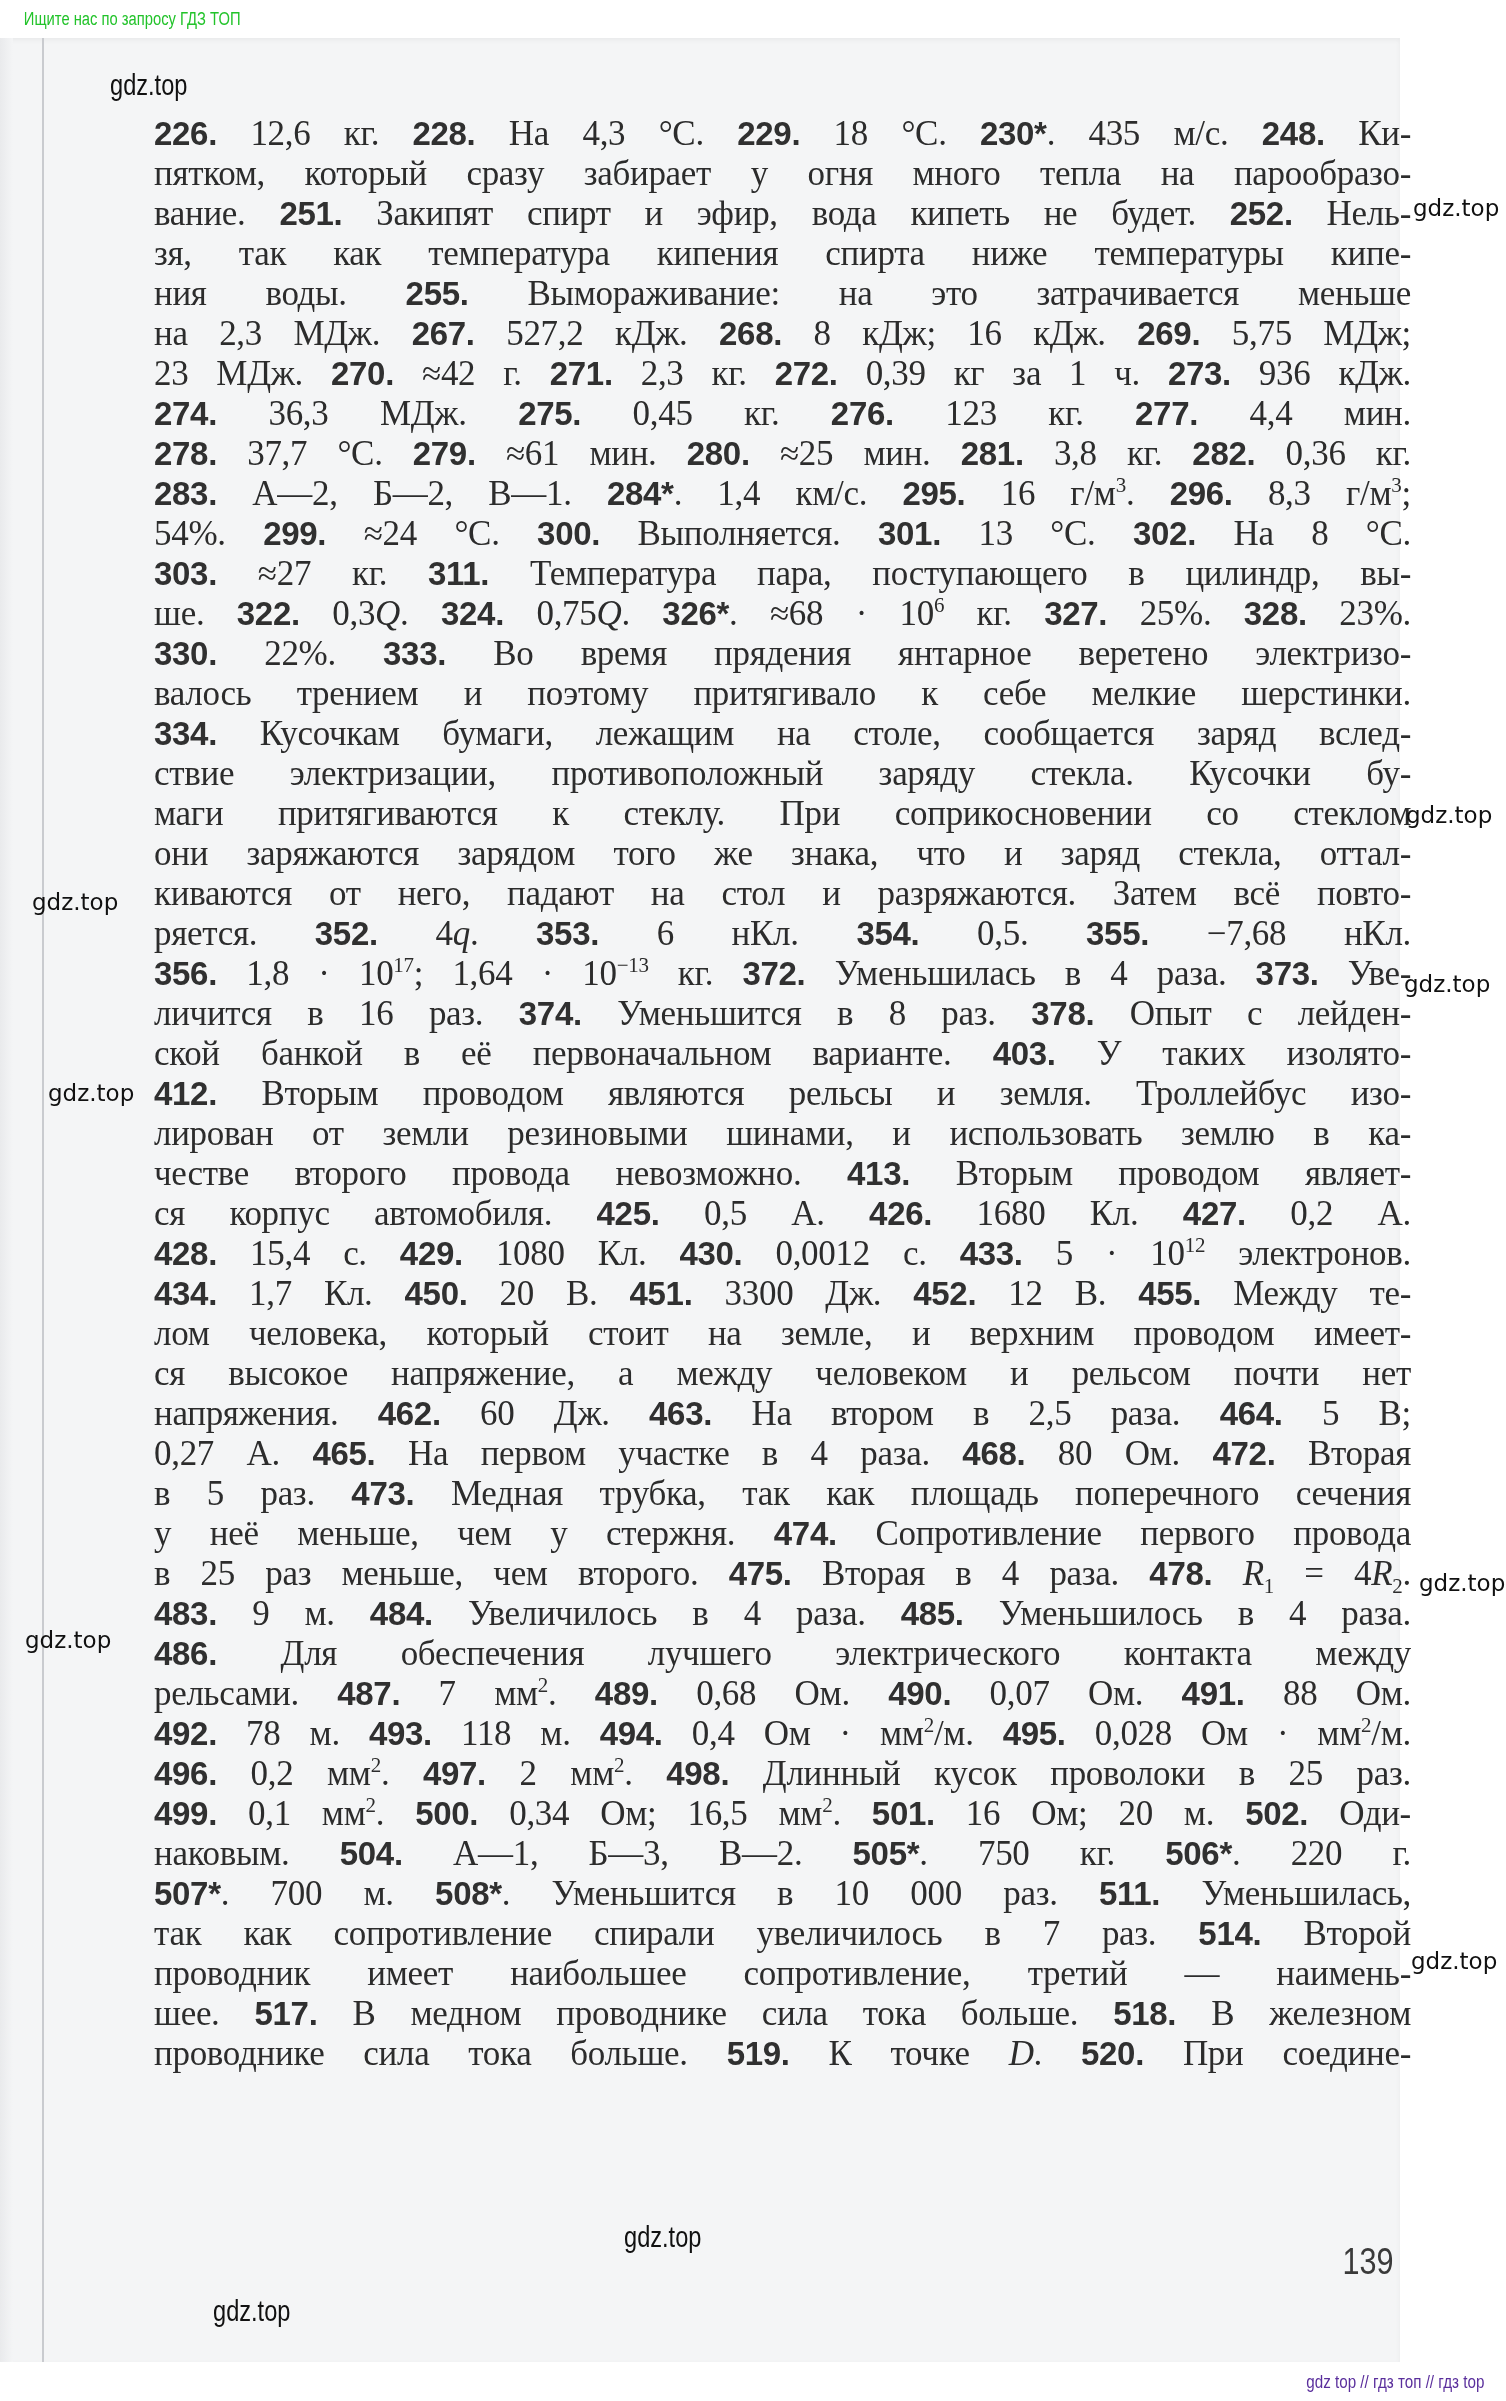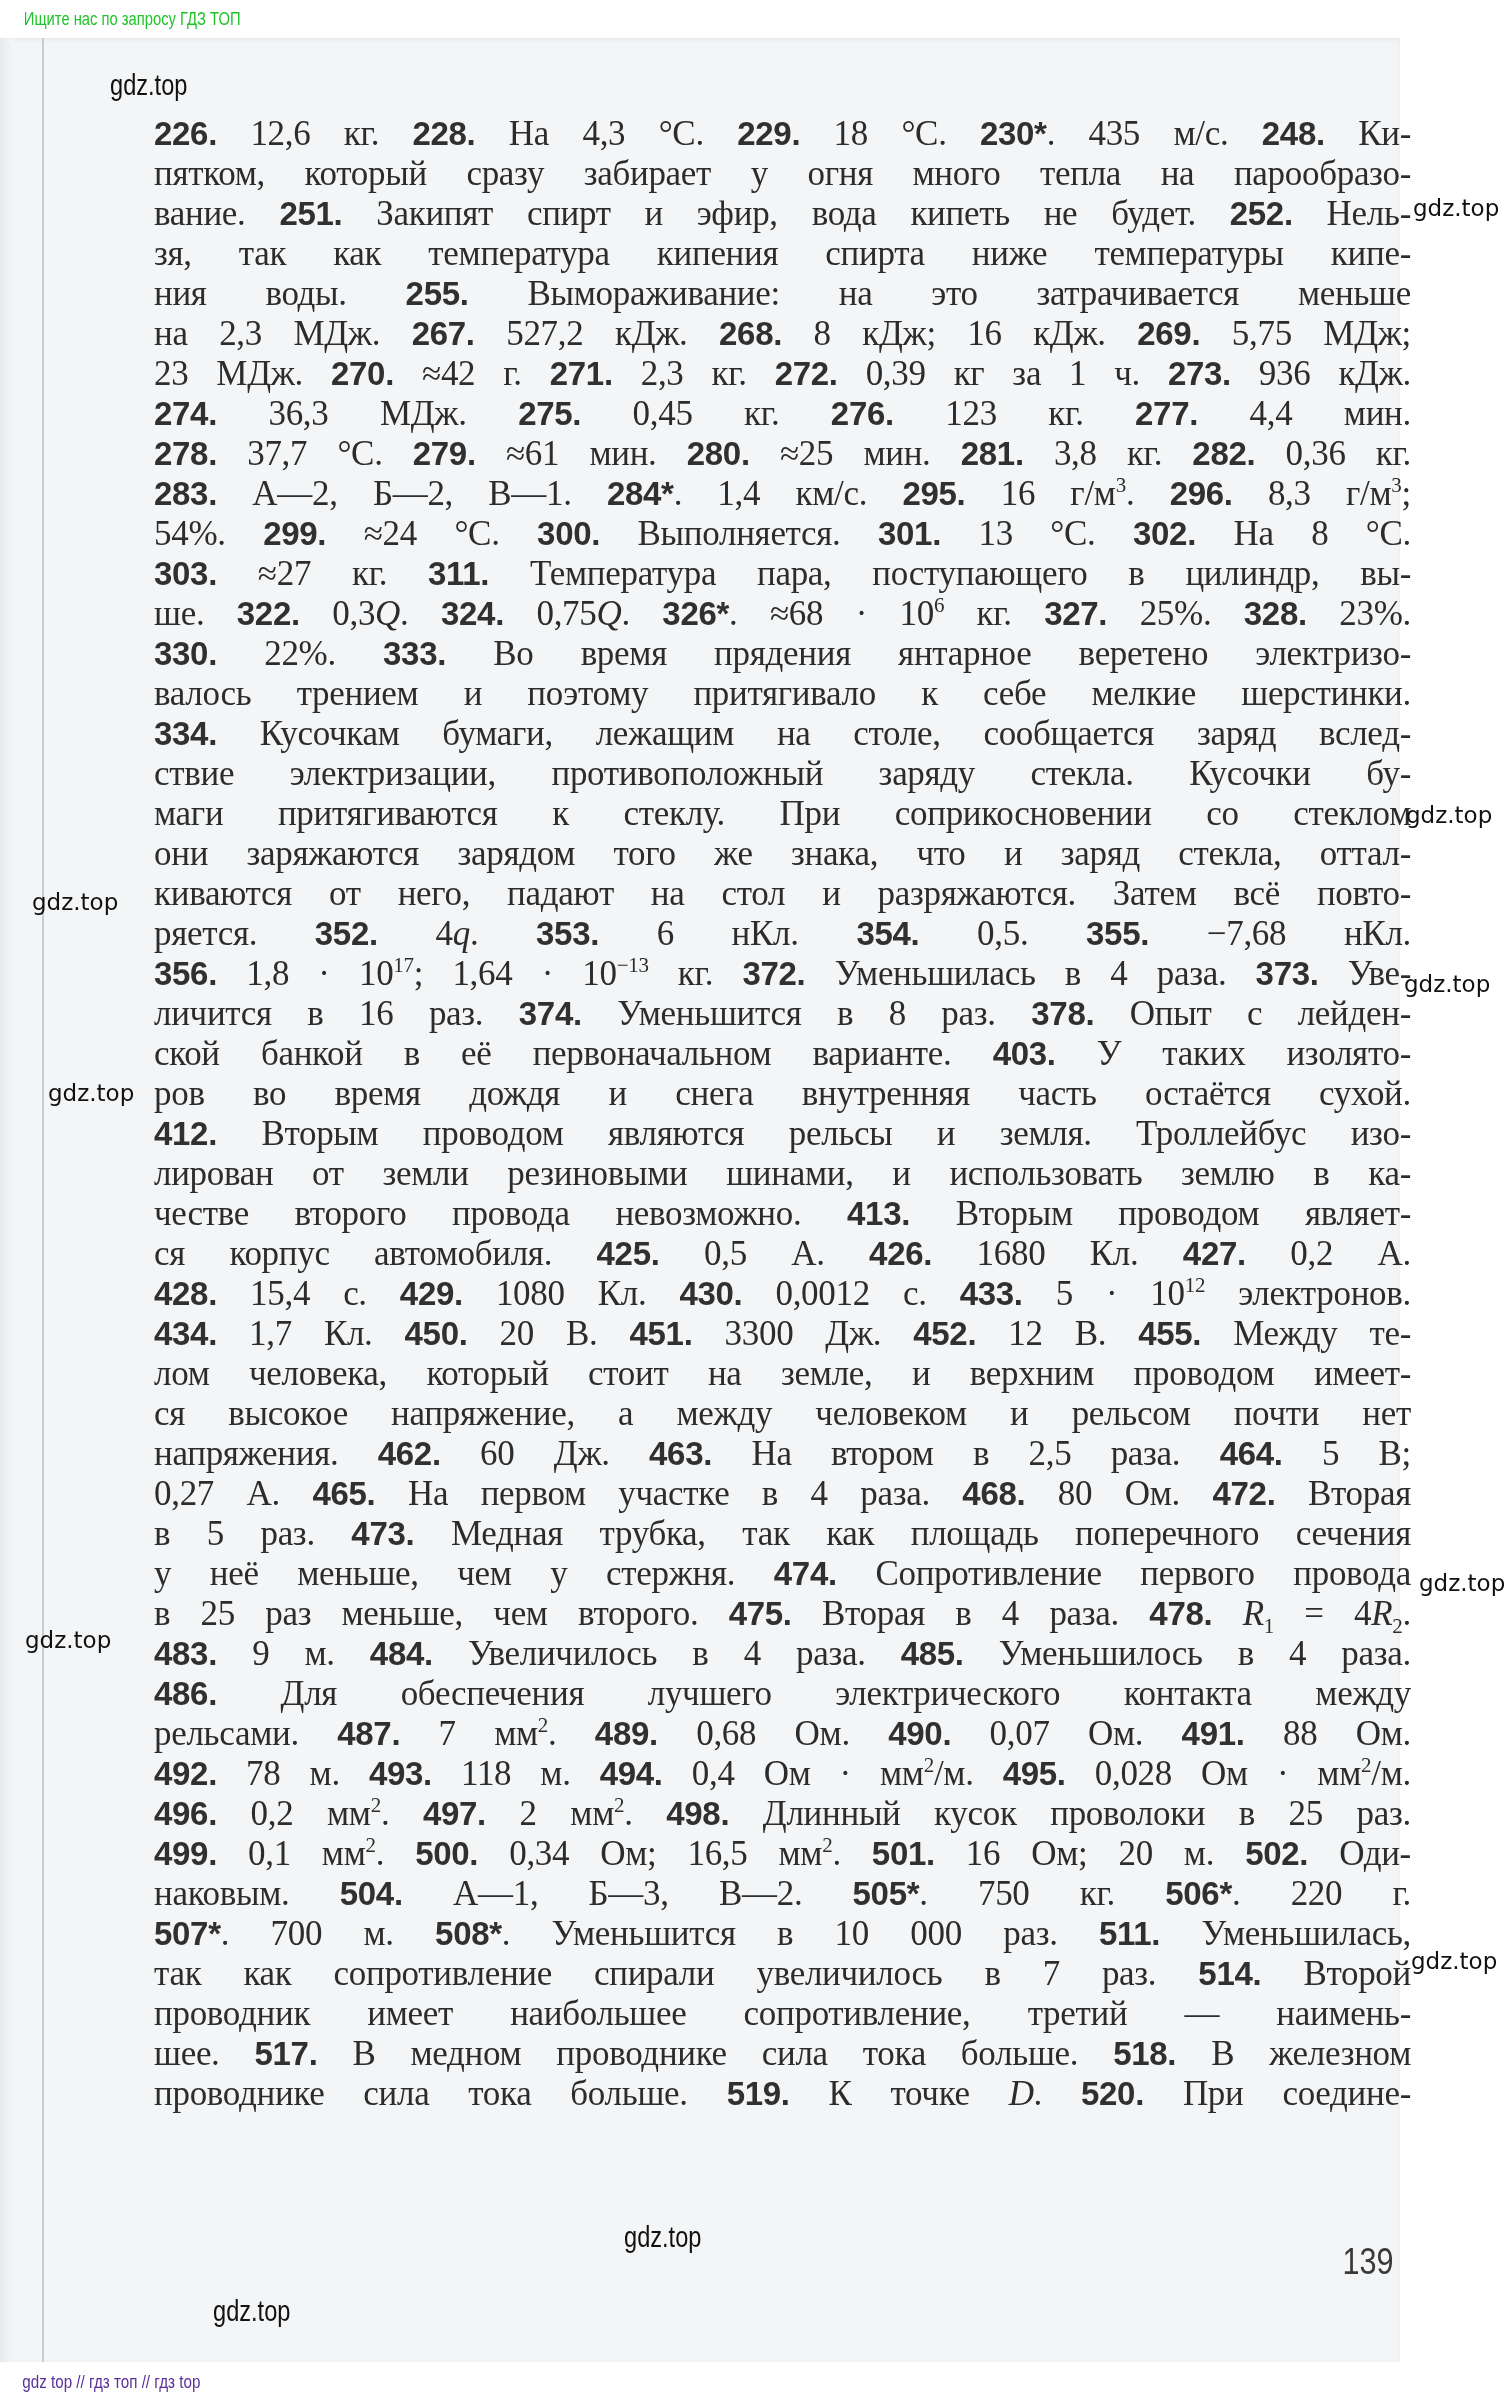--- a/index.html
+++ b/index.html
@@ -10,21 +10,21 @@
     .page-edge { position: absolute; left: 0; top: 0; width: 13.3px; height: 100%; background: linear-gradient(to right, #e9eaec, #f4f5f6); }
     .binding-line { position: absolute; left: 42px; top: 0; width: 1.9px; height: 100%; background: #c9cbcf; }
     .text-block { position: absolute; left: 154px; top: 76px; width: 1257px; font-family: "Liberation Serif", serif; color: #2c2c2c; font-size: 35px; }
     .line { height: 40px; line-height: 40px; white-space: nowrap; text-align: justify; text-align-last: justify; overflow: hidden; letter-spacing: -0.3px; }
     .line .n { font-family: "Liberation Sans", sans-serif; font-weight: bold; color: #303030; font-size: 33px; }
     .line sup { font-size: 0.6em; line-height: 0; }
     .line sub { font-size: 0.6em; line-height: 0; }
     .page-number { position: absolute; left: 1338px; top: 2203px; font-family: "Liberation Sans", sans-serif; font-size: 36px; color: #3a3a3a; transform: scaleX(0.85); }
     .wm { position: absolute; font-family: "DejaVu Sans", sans-serif; font-size: 23px; color: #111; letter-spacing: 0px; }
     .wm.cond { font-family: "Liberation Sans", sans-serif; font-size: 29.5px; transform: scaleX(0.8); transform-origin: left top; }
-    .footer { position: absolute; left: 0; top: 2362px; width: 1507px; height: 40px; display: flex; align-items: center; justify-content: flex-start; }
+    .footer { position: absolute; left: 0; top: 2362px; width: 1507px; height: 40px; display: flex; align-items: center; justify-content: flex-end; }
     .footer span { color: #5a2f9c; font-size: 19px; transform: scaleX(0.8); display: inline-block; font-family: "Liberation Sans", sans-serif; }
   </style>
 </head>
 <body>
 
 <div class="top-banner">
   <span>Ищите нас по запросу ГДЗ ТОП</span>
 </div>
 
 <div class="page">
@@ -48,21 +48,20 @@
       <div class="line"><span>валось трением и поэтому притягивало к себе мелкие шерстинки.</span></div>
       <div class="line"><span class="n">334.</span><span> Кусочкам бумаги, лежащим на столе, сообщается заряд вслед-</span></div>
       <div class="line"><span>ствие электризации, противоположный заряду стекла. Кусочки бу-</span></div>
       <div class="line"><span>маги притягиваются к стеклу. При соприкосновении со стеклом</span></div>
       <div class="line"><span>они заряжаются зарядом того же знака, что и заряд стекла, оттал-</span></div>
       <div class="line"><span>киваются от него, падают на стол и разряжаются. Затем всё повто-</span></div>
       <div class="line"><span>ряется. </span><span class="n">352.</span><span> 4</span><i>q</i><span>. </span><span class="n">353.</span><span> 6 нКл. </span><span class="n">354.</span><span> 0,5. </span><span class="n">355.</span><span> −7,68 нКл.</span></div>
       <div class="line"><span class="n">356.</span><span> 1,8 · 10</span><sup>17</sup><span>; 1,64 · 10</span><sup>−13</sup><span> кг. </span><span class="n">372.</span><span> Уменьшилась в 4 раза. </span><span class="n">373.</span><span> Уве-</span></div>
       <div class="line"><span>личится в 16 раз. </span><span class="n">374.</span><span> Уменьшится в 8 раз. </span><span class="n">378.</span><span> Опыт с лейден-</span></div>
       <div class="line"><span>ской банкой в её первоначальном варианте. </span><span class="n">403.</span><span> У таких изолято-</span></div>
-      <div class="line"><span>ров во время дождя и снега внутренняя часть остаётся сухой.</span></div>
       <div class="line"><span class="n">412.</span><span> Вторым проводом являются рельсы и земля. Троллейбус изо-</span></div>
       <div class="line"><span>лирован от земли резиновыми шинами, и использовать землю в ка-</span></div>
       <div class="line"><span>честве второго провода невозможно. </span><span class="n">413.</span><span> Вторым проводом являет-</span></div>
       <div class="line"><span>ся корпус автомобиля. </span><span class="n">425.</span><span> 0,5 А. </span><span class="n">426.</span><span> 1680 Кл. </span><span class="n">427.</span><span> 0,2 А.</span></div>
       <div class="line"><span class="n">428.</span><span> 15,4 с. </span><span class="n">429.</span><span> 1080 Кл. </span><span class="n">430.</span><span> 0,0012 с. </span><span class="n">433.</span><span> 5 · 10</span><sup>12</sup><span> электронов.</span></div>
       <div class="line"><span class="n">434.</span><span> 1,7 Кл. </span><span class="n">450.</span><span> 20 В. </span><span class="n">451.</span><span> 3300 Дж. </span><span class="n">452.</span><span> 12 В. </span><span class="n">455.</span><span> Между те-</span></div>
       <div class="line"><span>лом человека, который стоит на земле, и верхним проводом имеет-</span></div>
       <div class="line"><span>ся высокое напряжение, а между человеком и рельсом почти нет</span></div>
       <div class="line"><span>напряжения. </span><span class="n">462.</span><span> 60 Дж. </span><span class="n">463.</span><span> На втором в 2,5 раза. </span><span class="n">464.</span><span> 5 В;</span></div>
       <div class="line"><span>0,27 А. </span><span class="n">465.</span><span> На первом участке в 4 раза. </span><span class="n">468.</span><span> 80 Ом. </span><span class="n">472.</span><span> Вторая</span></div>

